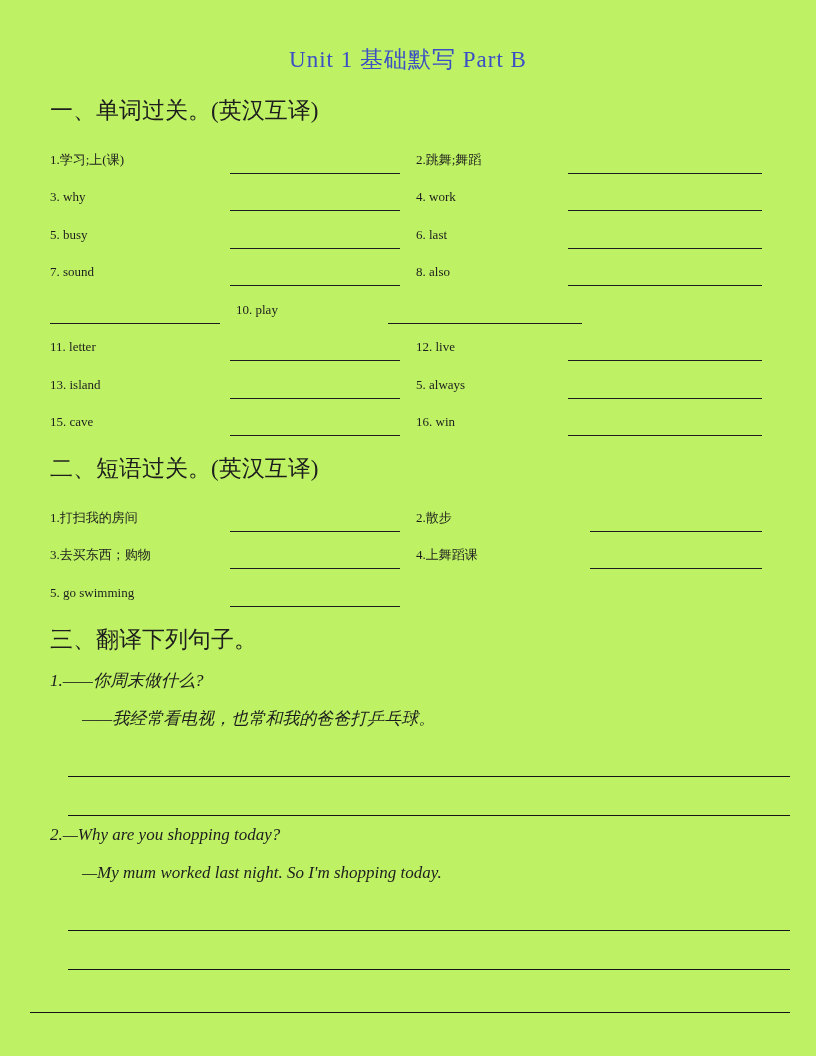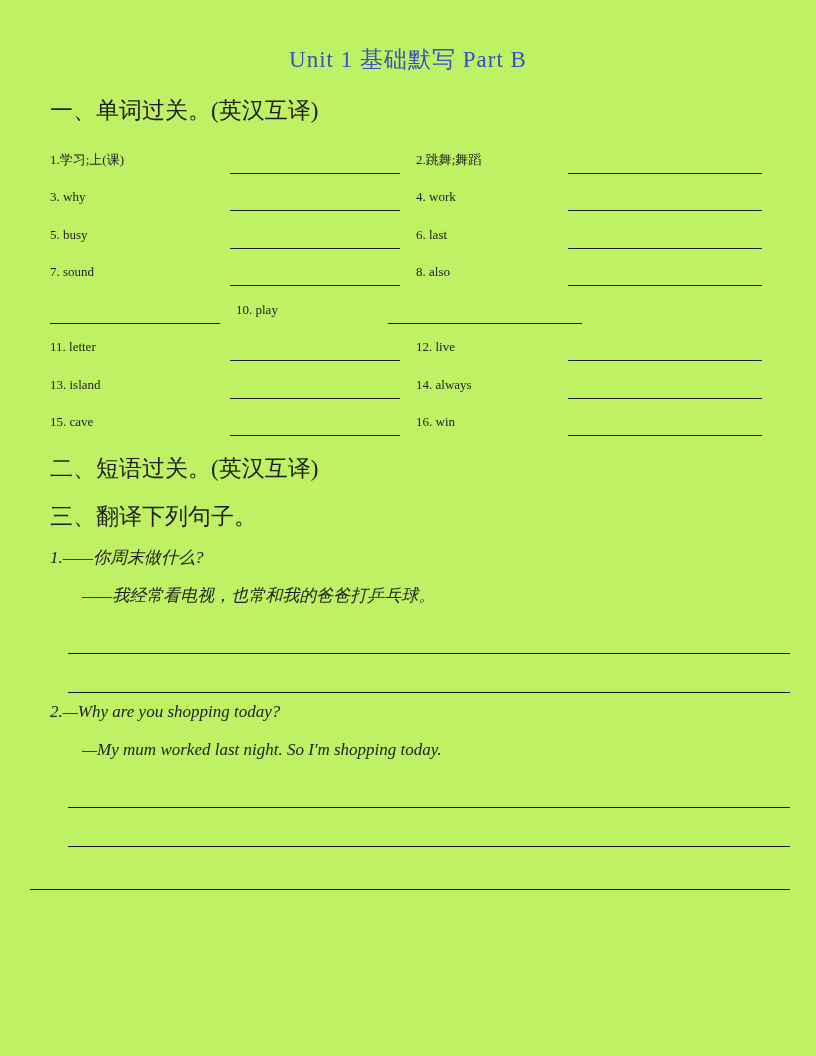--- a/index.html
+++ b/index.html
@@ -110,33 +110,51 @@
     </div>
     <div class="row">
       <span class="lab l1">11. letter</span>
       <span class="blank b1"></span>
       <span class="lab l2">12. live</span>
       <span class="blank b2"></span>
     </div>
     <div class="row">
       <span class="lab l1">13. island</span>
       <span class="blank b1"></span>
-      <span class="lab l2">14. always</span>
+      <span class="lab l2">5. always</span>
       <span class="blank b2"></span>
     </div>
     <div class="row">
       <span class="lab l1">15. cave</span>
       <span class="blank b1"></span>
       <span class="lab l2">16. win</span>
       <span class="blank b2"></span>
     </div>
   </div>
 
   <div class="section-heading">二、短语过关。(英汉互译)</div>
 
+  <div class="s2">
+    <div class="row">
+      <span class="lab l1">1.打扫我的房间</span>
+      <span class="blank b1"></span>
+      <span class="lab l2">2.散步</span>
+      <span class="blank b2"></span>
+    </div>
+    <div class="row">
+      <span class="lab l1">3.去买东西；购物</span>
+      <span class="blank b1"></span>
+      <span class="lab l2">4.上舞蹈课</span>
+      <span class="blank b2"></span>
+    </div>
+    <div class="row">
+      <span class="lab l1">5. go swimming</span>
+      <span class="blank b1"></span>
+    </div>
+  </div>
 
   <div class="section-heading">三、翻译下列句子。</div>
 
   <div>
     <div class="sent">1.——你周末做什么?</div>
     <div class="sent indent">——我经常看电视，也常和我的爸爸打乒乓球。</div>
     <div class="ans-line"></div>
     <div class="ans-line"></div>
   </div>
 

